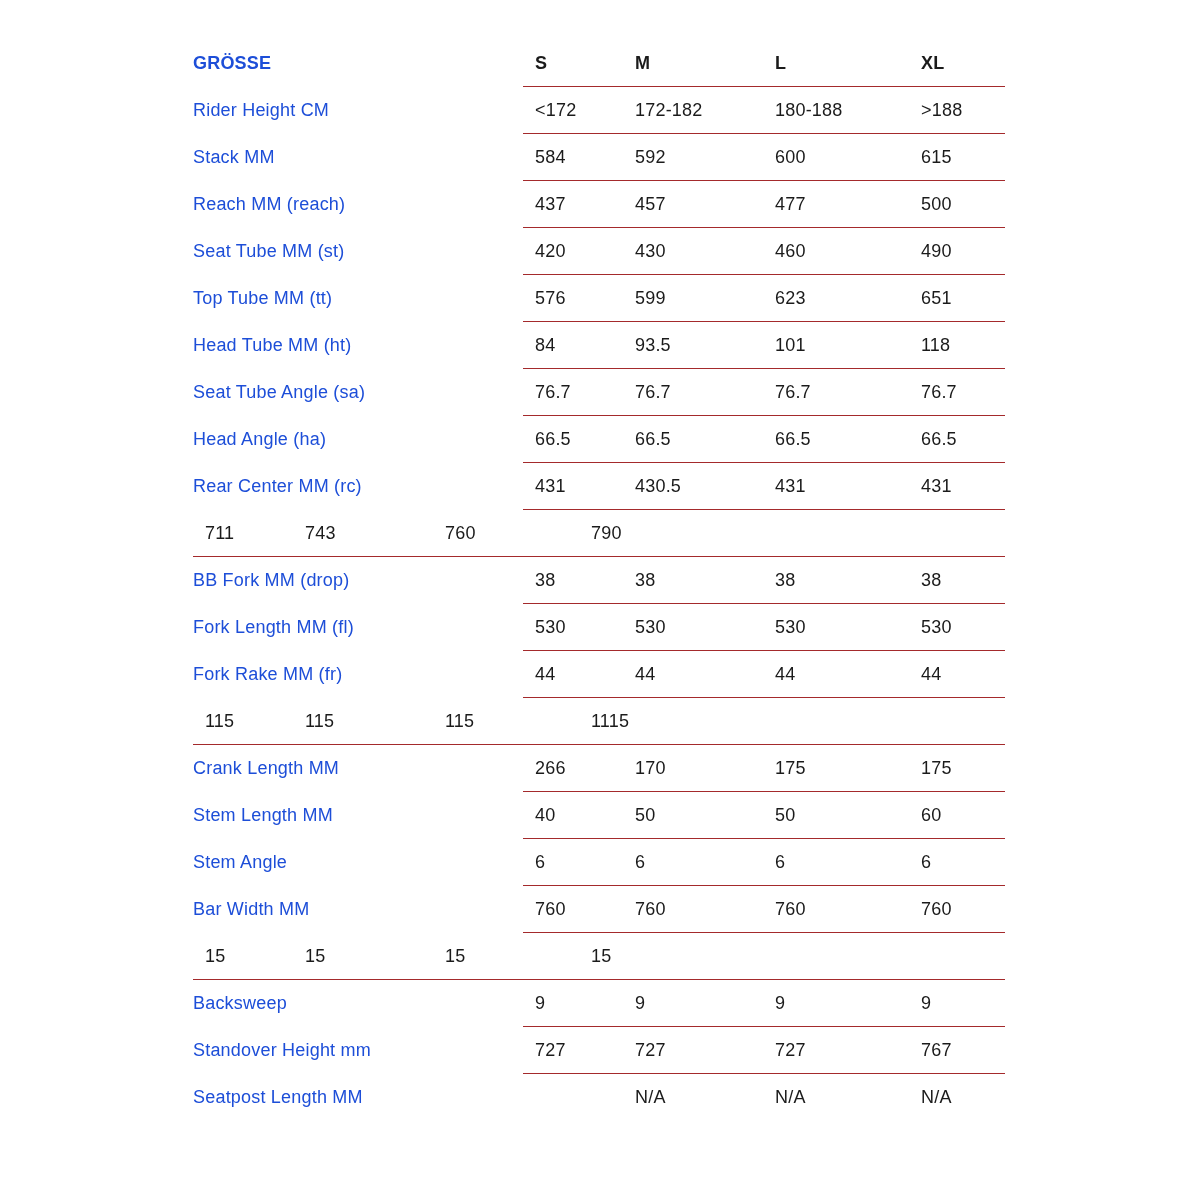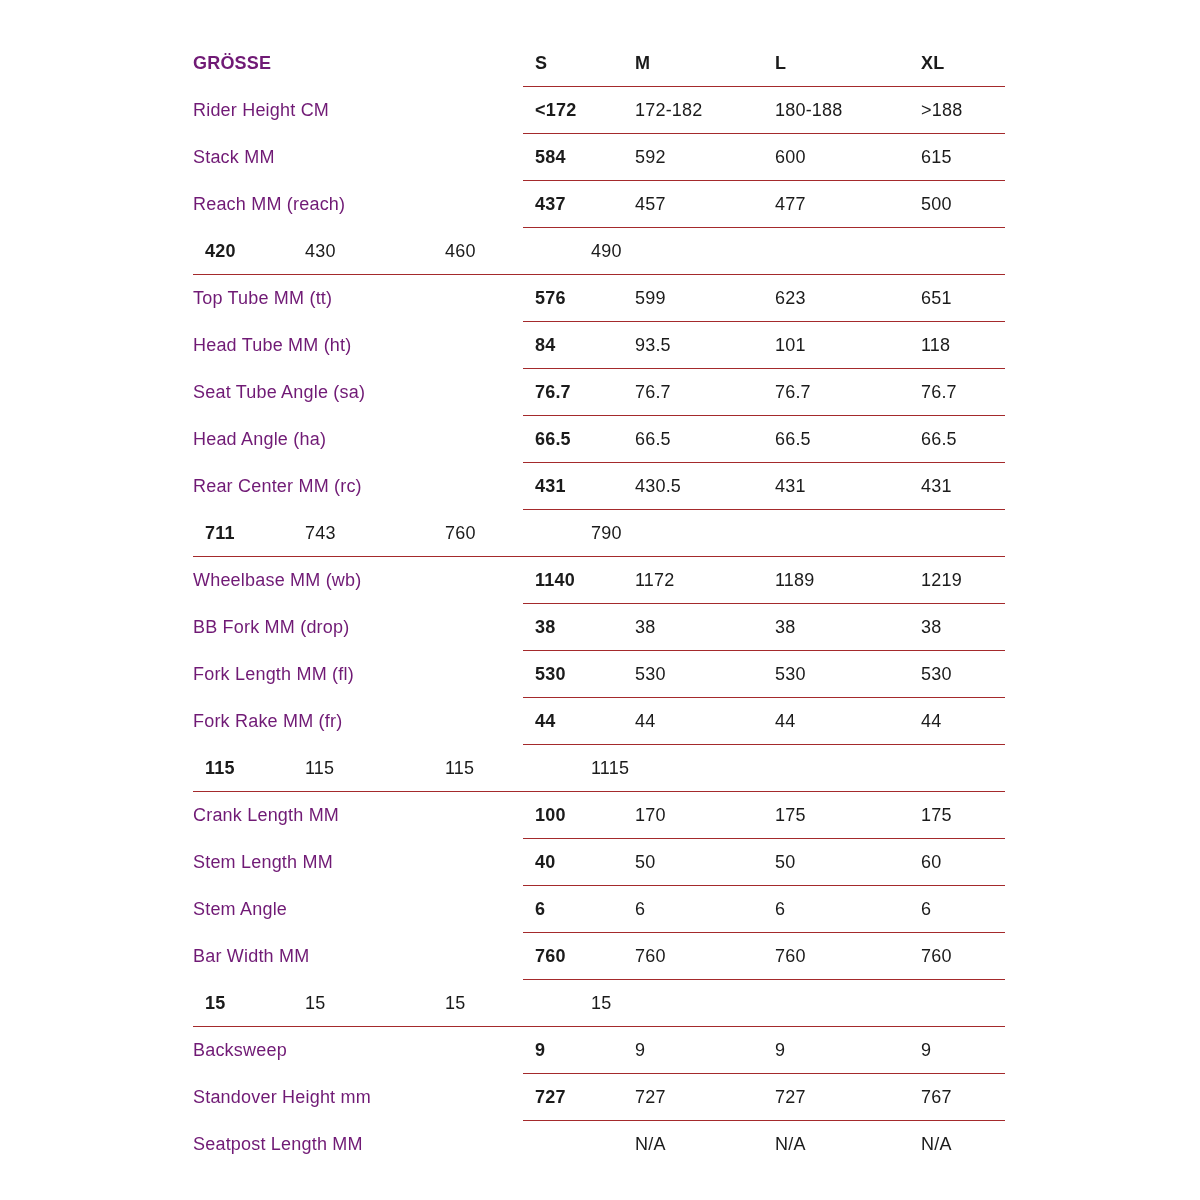--- a/index.html
+++ b/index.html
@@ -22,40 +22,40 @@
     align-items: stretch;
     height: 47px;
   }
   .row-label {
     width: 330px;
     flex: 0 0 330px;
     display: flex;
     align-items: center;
     font-size: 18px;
     letter-spacing: 0.2px;
-    color: #701a75;
+    color: #1d4ed8;
   }
   .row-values {
     flex: 1 1 auto;
     position: relative;
     border-bottom: 1.5px solid #a42a2c;
   }
   .row:last-child .row-values { border-bottom: none; }
   .cell {
     position: absolute;
     top: 0;
     bottom: 0;
     display: flex;
     align-items: center;
     font-size: 18px;
     letter-spacing: 0.2px;
     color: #1b1b1b;
     white-space: nowrap;
   }
-  .c0 { left: 12px; font-weight: bold; }
+  .c0 { left: 12px; }
   .c1 { left: 112px; }
   .c2 { left: 252px; }
   .c3 { left: 398px; }
   .header-row .row-label,
   .header-row .cell {
     font-weight: bold;
   }
 </style>
 </head>
 <body>
@@ -95,20 +95,21 @@
     <div class="row-label">Reach MM (reach)</div>
     <div class="row-values">
       <div class="cell c0">437</div>
       <div class="cell c1">457</div>
       <div class="cell c2">477</div>
       <div class="cell c3">500</div>
     </div>
   </div>
 
   <div class="row">
+    <div class="row-label">Seat Tube MM (st)</div>
     <div class="row-values">
       <div class="cell c0">420</div>
       <div class="cell c1">430</div>
       <div class="cell c2">460</div>
       <div class="cell c3">490</div>
     </div>
   </div>
 
   <div class="row">
     <div class="row-label">Top Tube MM (tt)</div>
@@ -162,29 +163,20 @@
 
   <div class="row">
     <div class="row-values">
       <div class="cell c0">711</div>
       <div class="cell c1">743</div>
       <div class="cell c2">760</div>
       <div class="cell c3">790</div>
     </div>
   </div>
 
-  <div class="row">
-    <div class="row-label">Wheelbase MM (wb)</div>
-    <div class="row-values">
-      <div class="cell c0">1140</div>
-      <div class="cell c1">1172</div>
-      <div class="cell c2">1189</div>
-      <div class="cell c3">1219</div>
-    </div>
-  </div>
 
   <div class="row">
     <div class="row-label">BB Fork MM (drop)</div>
     <div class="row-values">
       <div class="cell c0">38</div>
       <div class="cell c1">38</div>
       <div class="cell c2">38</div>
       <div class="cell c3">38</div>
     </div>
   </div>
@@ -214,21 +206,21 @@
       <div class="cell c0">115</div>
       <div class="cell c1">115</div>
       <div class="cell c2">115</div>
       <div class="cell c3">1115</div>
     </div>
   </div>
 
   <div class="row">
     <div class="row-label">Crank Length MM</div>
     <div class="row-values">
-      <div class="cell c0">100</div>
+      <div class="cell c0">266</div>
       <div class="cell c1">170</div>
       <div class="cell c2">175</div>
       <div class="cell c3">175</div>
     </div>
   </div>
 
   <div class="row">
     <div class="row-label">Stem Length MM</div>
     <div class="row-values">
       <div class="cell c0">40</div>

